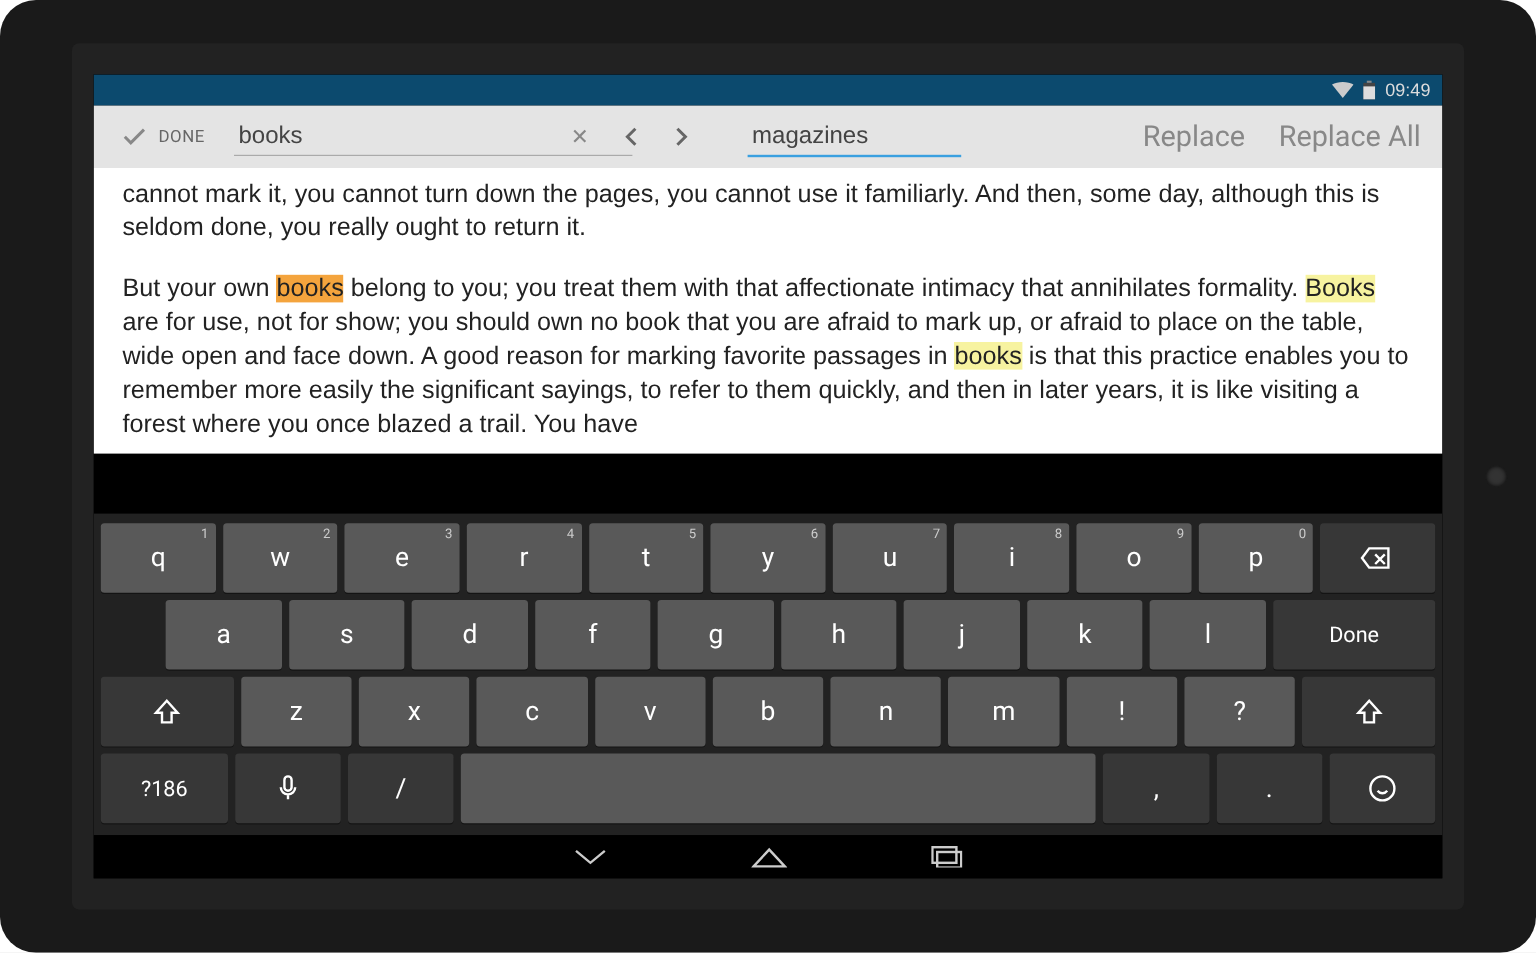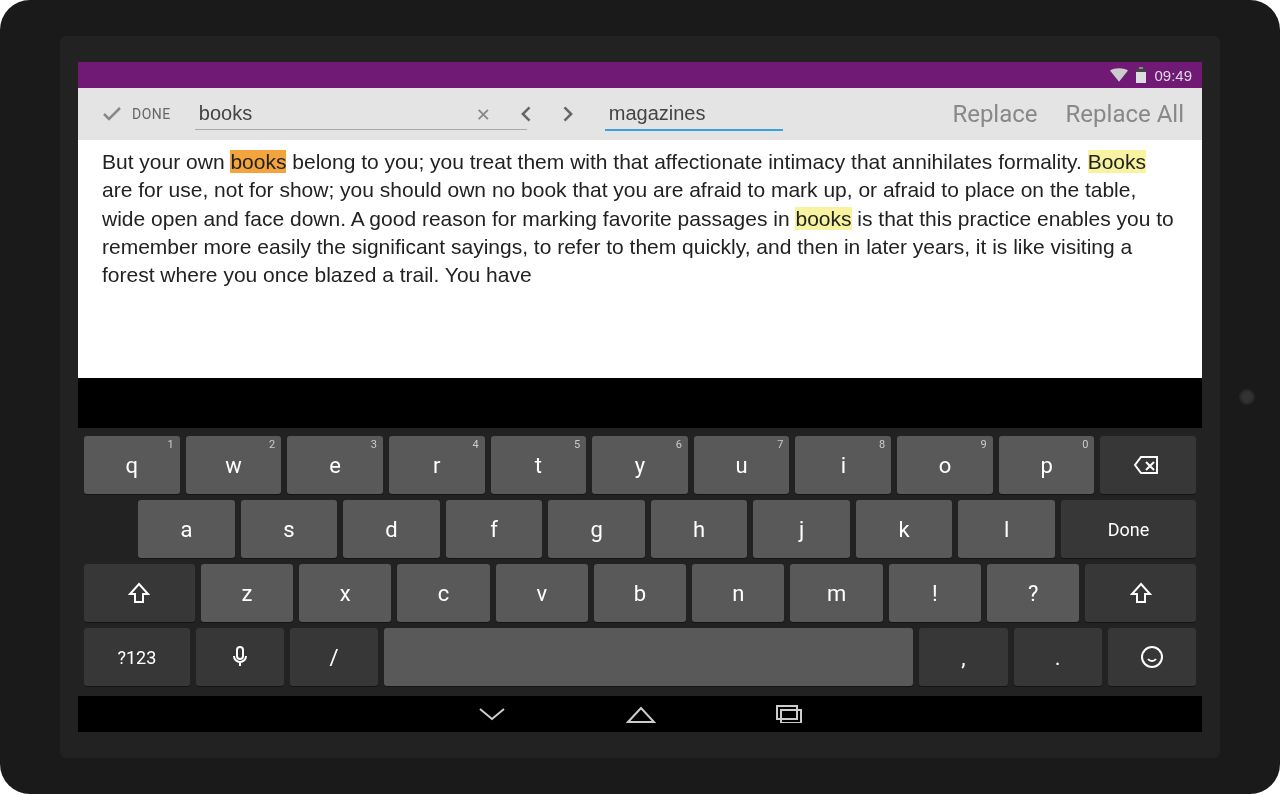--- a/index.html
+++ b/index.html
@@ -29,21 +29,21 @@
   }
   .screen{
     width:100%;height:100%;
     background:#000;
     position:relative;
     overflow:hidden;
   }
   
   .statusbar{
     height:26px;
-    background:#701a75;
+    background:#0c4a6e;
     color:#ddd;
     display:flex;
     justify-content:flex-end;
     align-items:center;
     gap:8px;
     padding-right:10px;
     font-size:15px;
     font-family:Arial,sans-serif;
   }
   .statusbar svg{display:block;}
@@ -85,21 +85,21 @@
   }
   .nav-arrows{
     display:flex;gap:0px;margin:0 12px;
   }
   .nav-btn{
     width:40px;height:40px;display:flex;align-items:center;justify-content:center;
     color:#666;
   }
   .replace-field{
     flex:0 0 170px;
-    margin-left:6px;
+    margin-left:24px;
   }
   .replace-field input{
     width:100%;
     font-size:20px;
     border:none;
     border-bottom:2px solid #3aa0e0;
     background:transparent;
     padding:4px;
     outline:none;
     color:#444;
@@ -212,20 +212,21 @@
         </div>
         <div class="replace-field">
           <input value="magazines" style="">
         </div>
         <div class="spacer"></div>
         <div class="action-btn">Replace</div>
         <div class="action-btn">Replace All</div>
       </div>
 
       <div class="content">
+        <p><span>cannot mark it, you cannot turn down the pages, you cannot use it familiarly. And then, some day, although this is seldom done, you really ought to return it.</span></p>
         <p>
           <span>But your own </span><span class="hl-cur">books</span><span> belong to you; you treat them with that affectionate intimacy that annihilates formality. </span><span class="hl">Books</span><span> are for use, not for show; you should own no book that you are afraid to mark up, or afraid to place on the table, wide open and face down. A good reason for marking favorite passages in </span><span class="hl">books</span><span> is that this practice enables you to remember more easily the significant sayings, to refer to them quickly, and then in later years, it is like visiting a forest where you once blazed a trail. You have</span>
         </p>
       </div>
 
       <div class="keyboard">
         <div class="krow" id="krow1">
             <div class="key ">q<span class="sup">1</span></div>
             <div class="key ">w<span class="sup">2</span></div>
             <div class="key ">e<span class="sup">3</span></div>
@@ -270,21 +271,21 @@
             <div class="key ">m</div>
             <div class="key ">!</div>
             <div class="key ">?</div>
             <div class="key shift">
               <svg width="24" height="24" viewBox="0 0 24 24">
                 <path d="M12 3l9 10h-5v8h-8v-8H3z" fill="none" stroke="#fff" stroke-width="2"></path>
               </svg>
             </div>
           </div>
         <div class="krow" id="krow4">
-            <div class="key sym">?123</div>
+            <div class="key sym">?186</div>
             <div class="key dark">
               <svg width="24" height="24" viewBox="0 0 24 24">
                 <path d="M12 2a3 3 0 013 3v6a3 3 0 01-6 0V5a3 3 0 013-3z M6 11a6 6 0 0012 0 M12 17v4" fill="none" stroke="#fff" stroke-width="2"></path>
               </svg>
             </div>
             <div class="key dark">/</div>
             <div class="key space"></div>
             <div class="key dark">,</div>
             <div class="key dark">.</div>
             <div class="key dark">

